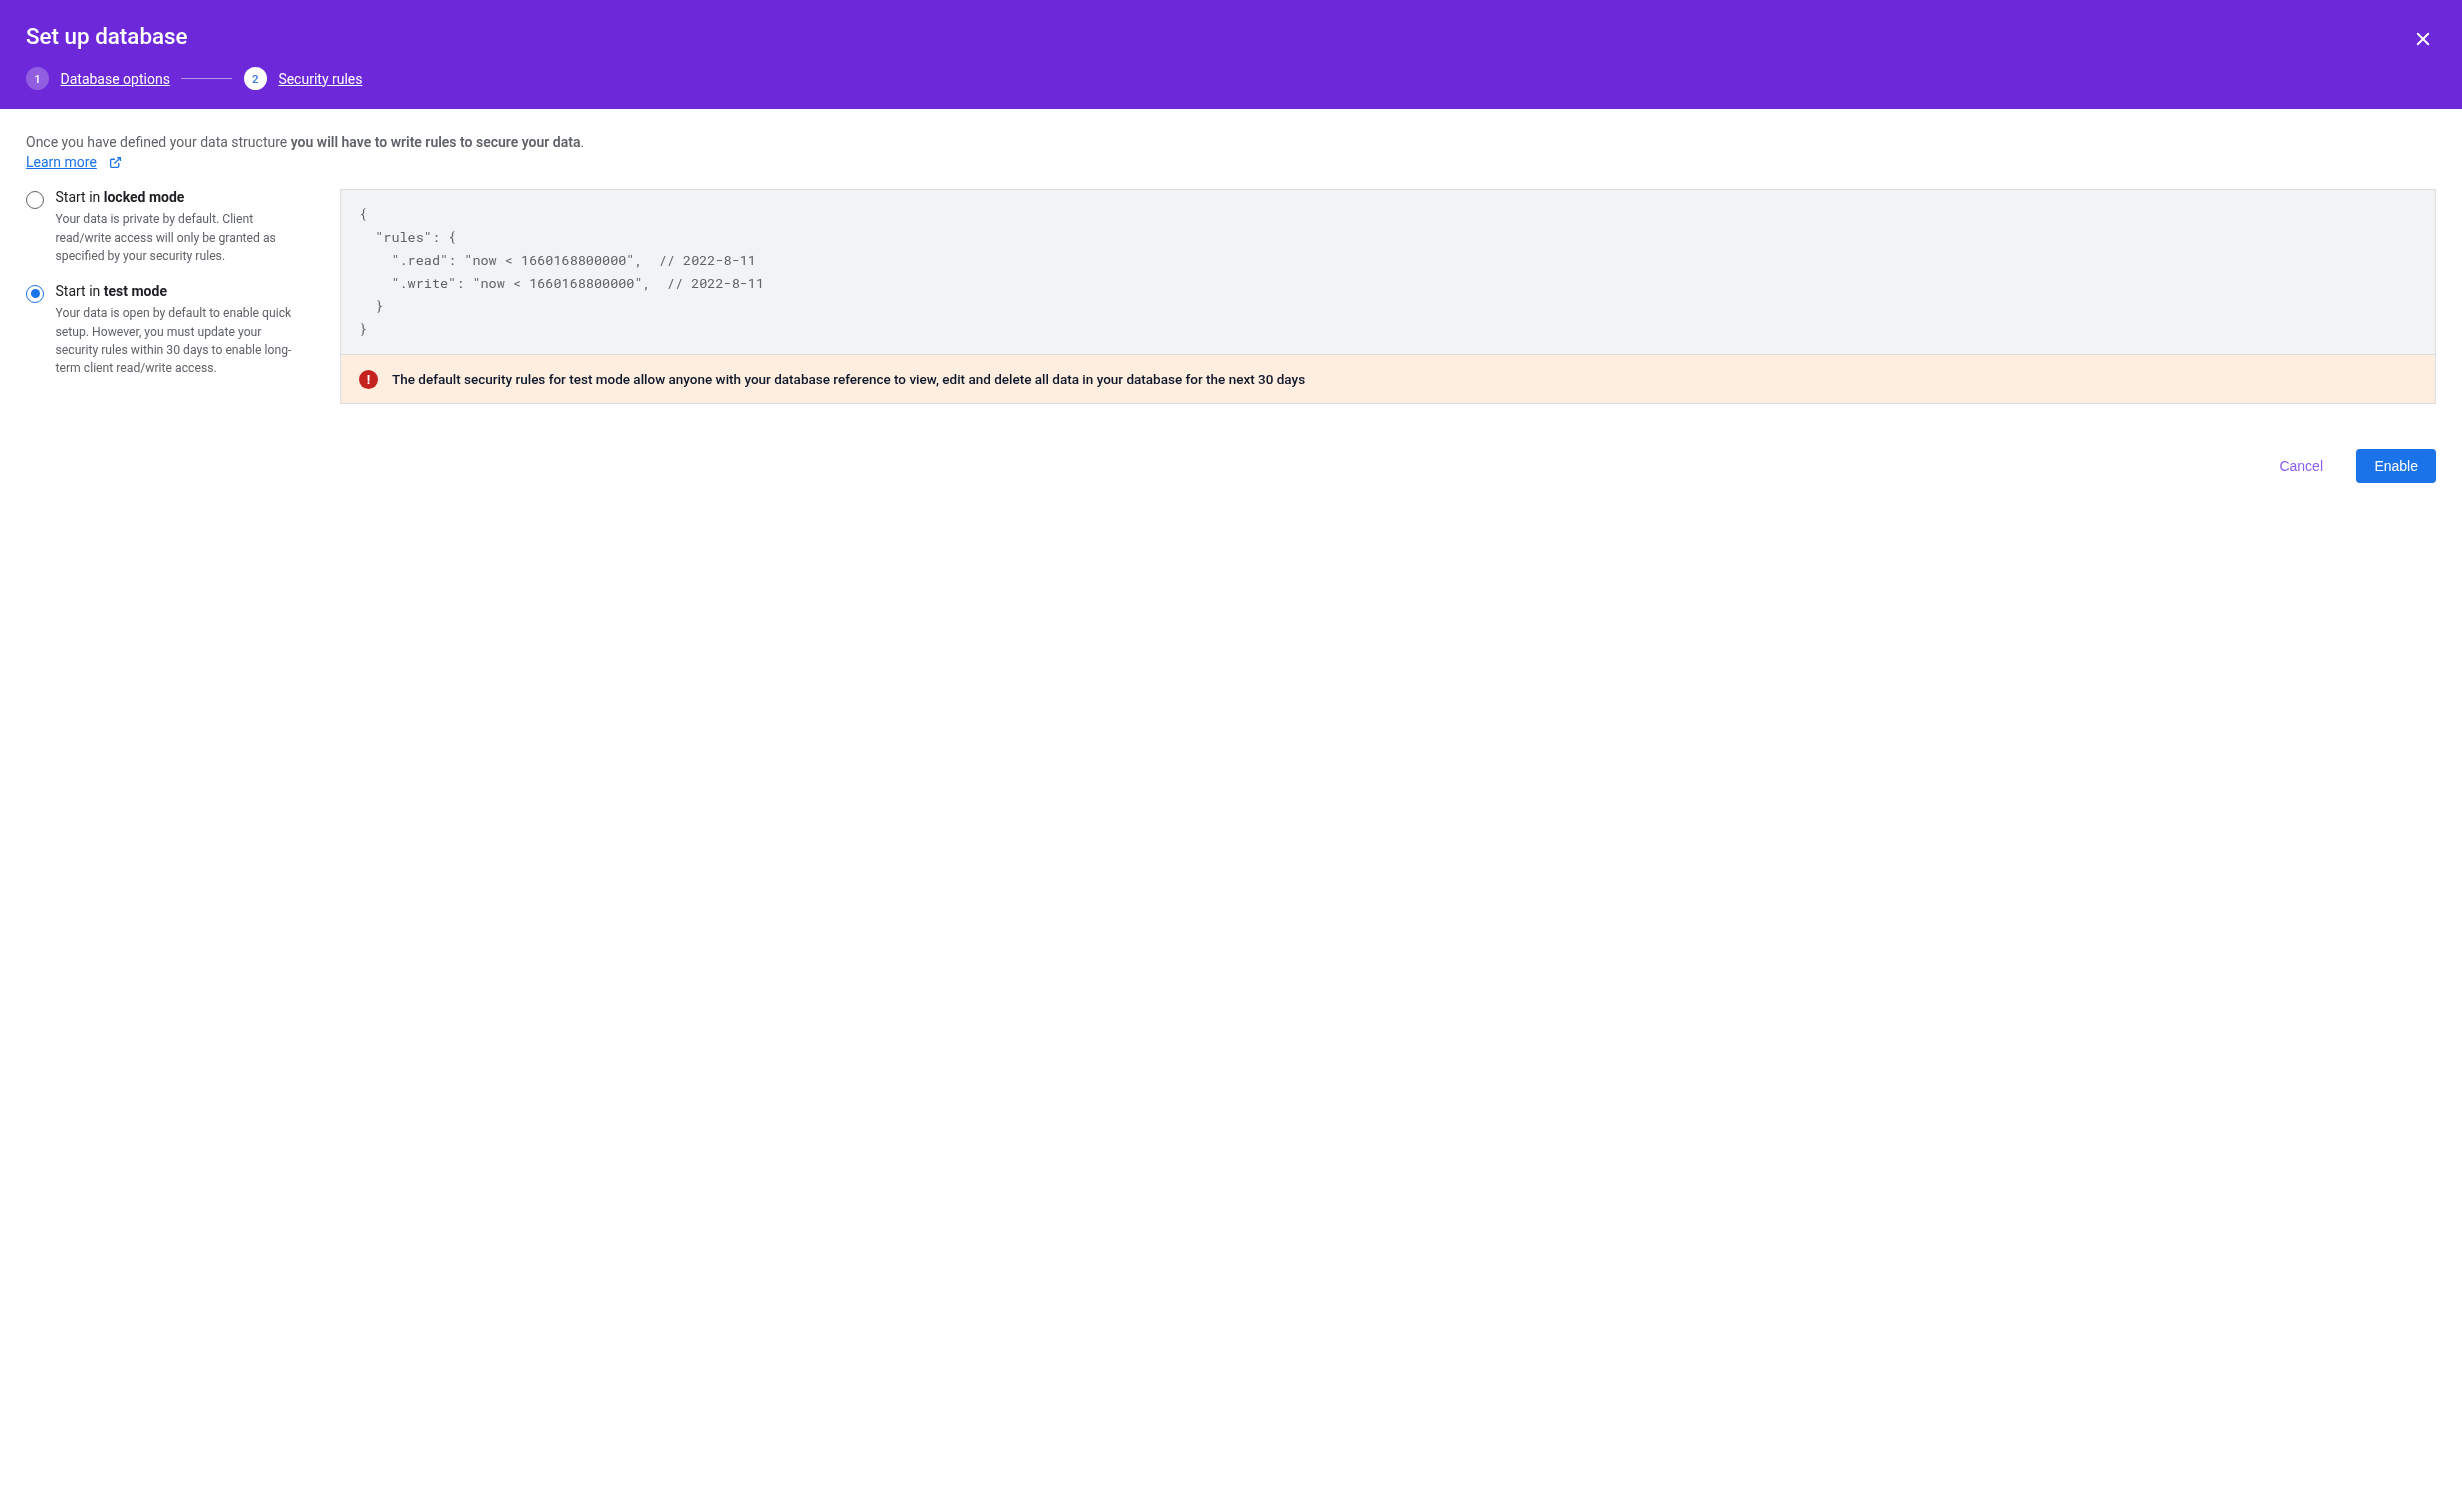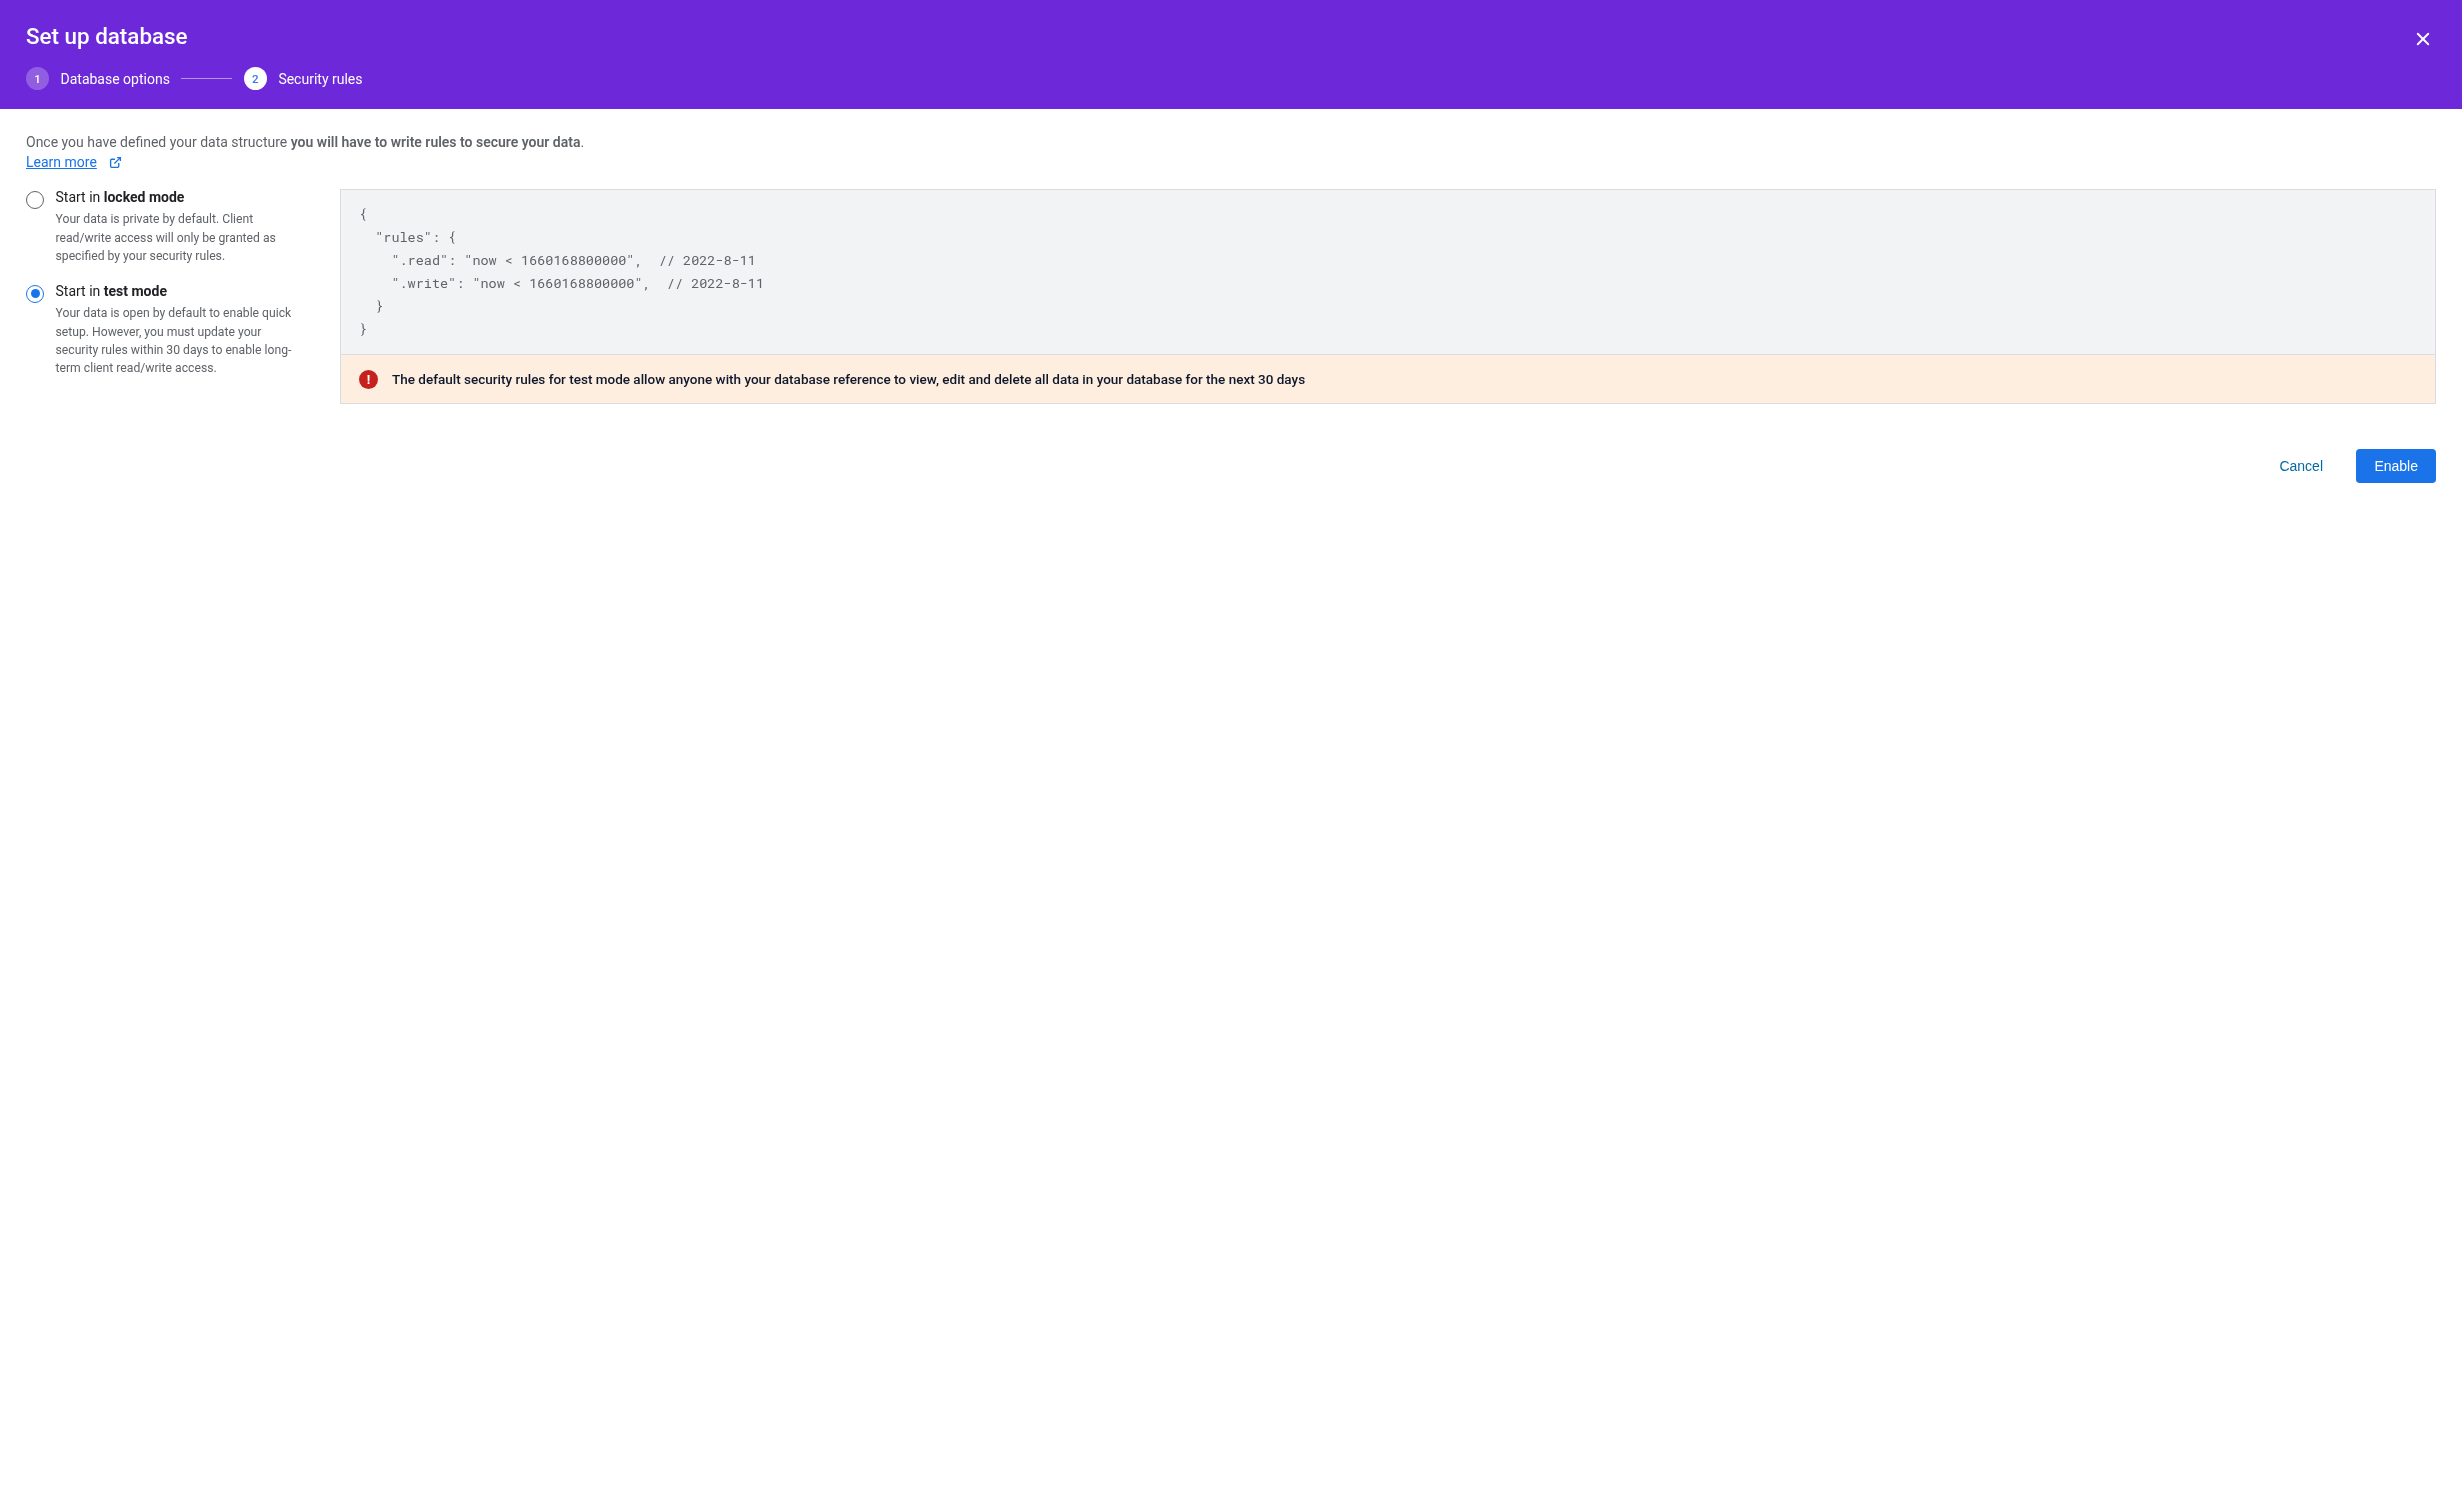--- a/index.html
+++ b/index.html
@@ -59,20 +59,21 @@
     background: rgba(255,255,255,0.25);
     color: #fff;
   }
   .step-circle.active {
     background: #fff;
     color: #3b78e7;
   }
   .step-label {
     font-size: 14px;
     color: #fff;
+    text-decoration: underline;
   }
   .step-connector {
     width: 51px;
     height: 0.6px;
     background: rgba(255,255,255,0.5);
   }
   .content {
     padding: 23px 26px 19px 26px;
   }
   .intro {
@@ -196,21 +197,21 @@
   .btn {
     font-size: 14px;
     font-weight: 500;
     padding: 9px 18px;
     border-radius: 3.8px;
     cursor: pointer;
     border: none;
   }
   .btn-cancel {
     background: transparent;
-    color: #0369a1;
+    color: #8b5cf6;
   }
   .btn-enable {
     background: #1a73e8;
     color: #fff;
   }
 </style>
 </head>
 <body>
 
 <div class="dialog">

